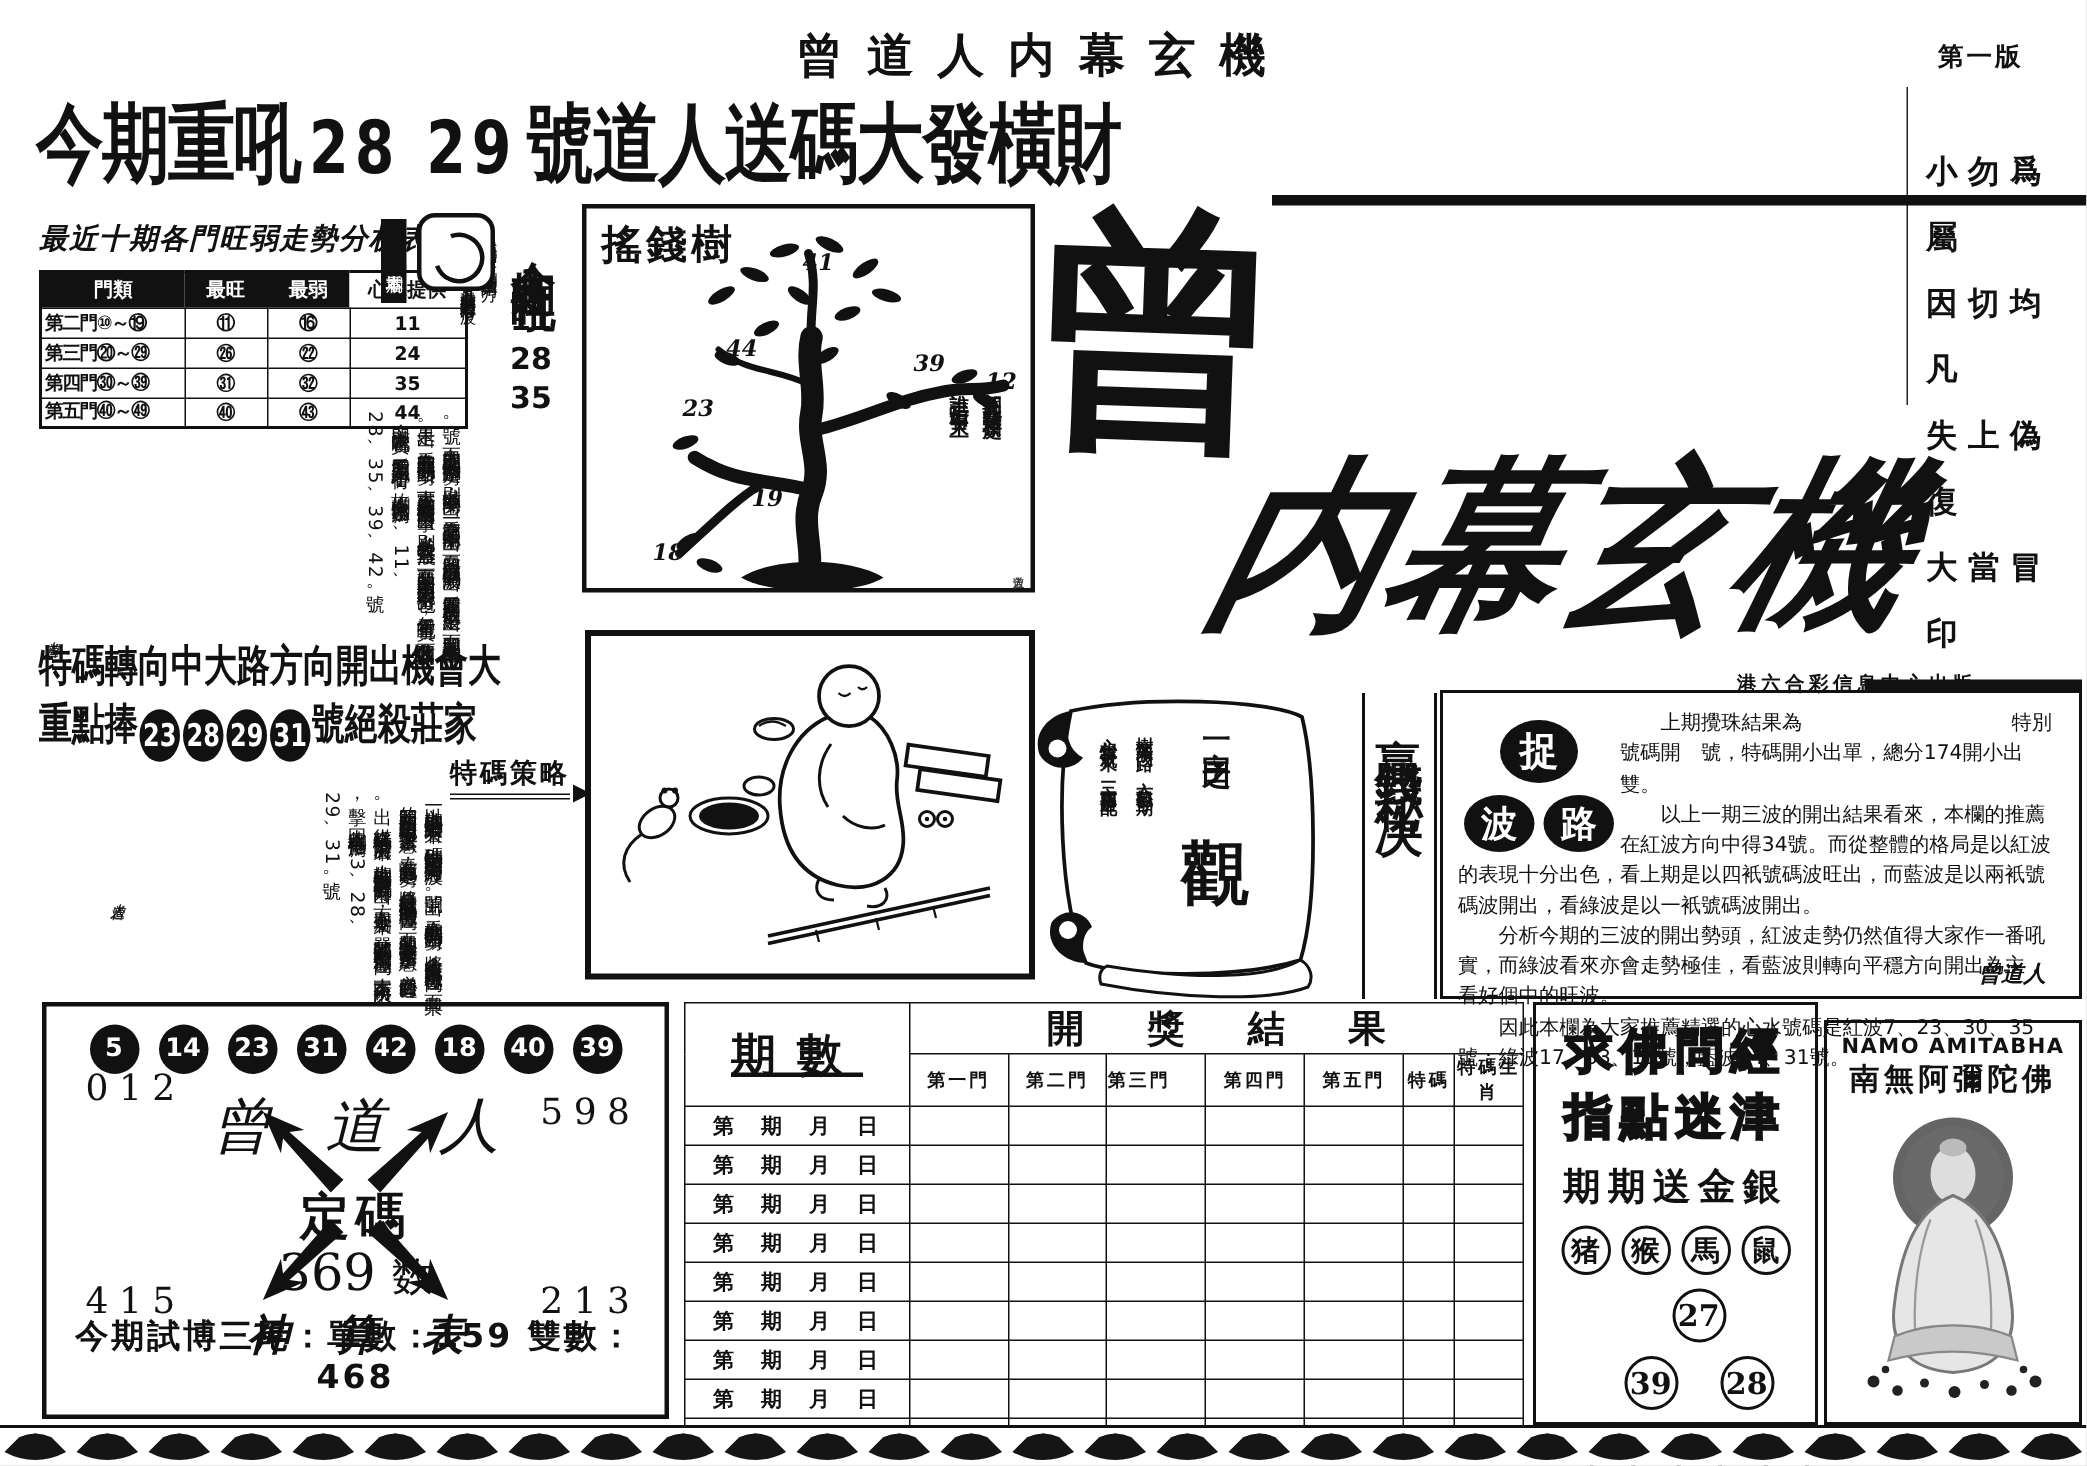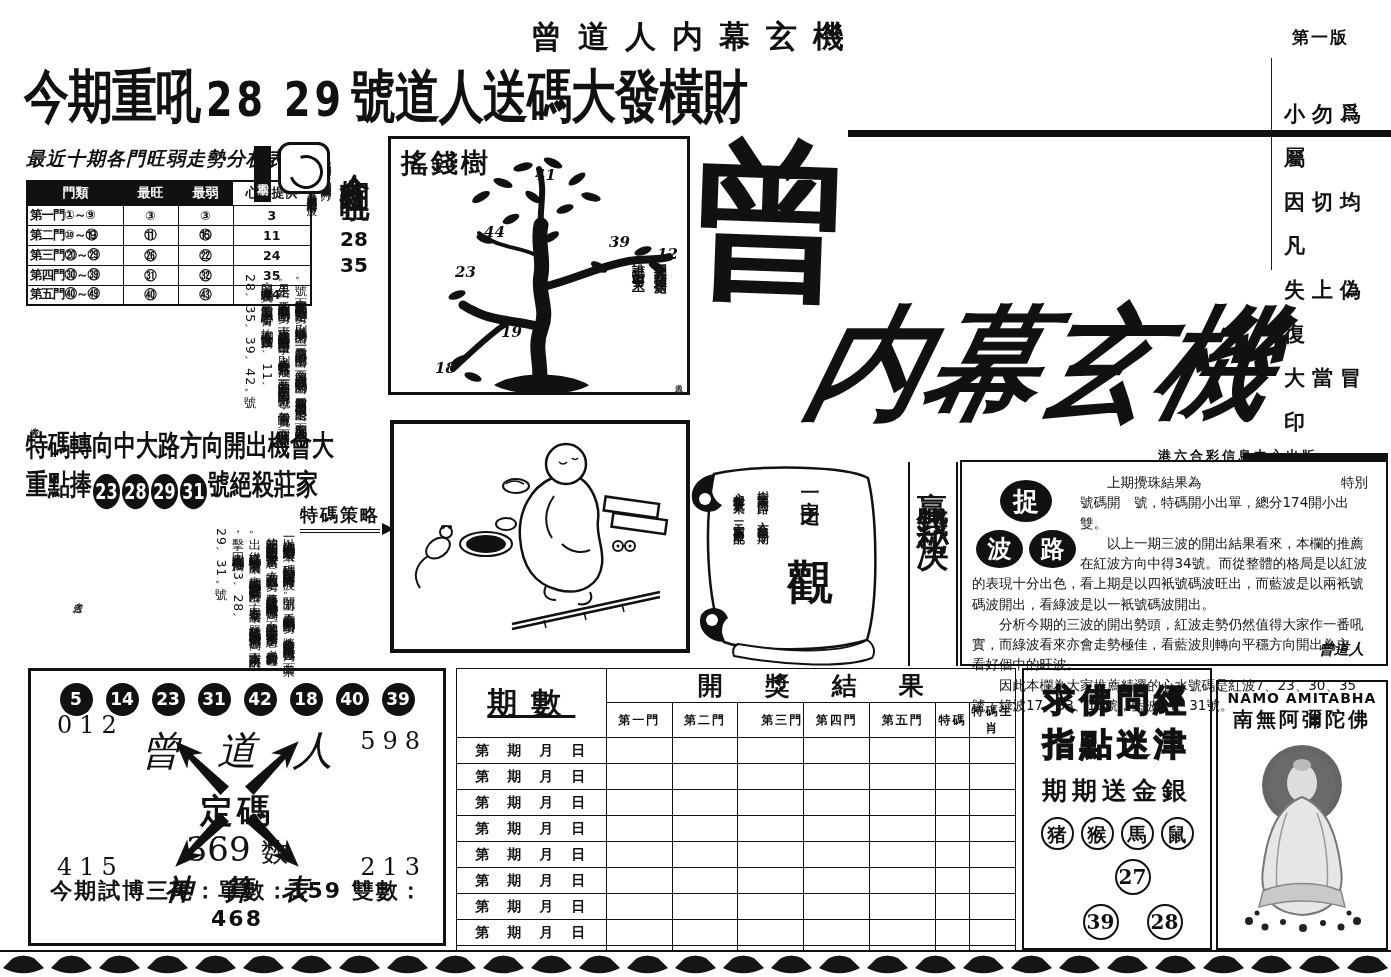--- a/index.html
+++ b/index.html
@@ -216,26 +216,20 @@
     <div class="trend-title">最近十期各門旺弱走勢分析表</div>
     <div class="trend-stamp">看本期</div>
     <div class="hand-seal"></div>
     <table class="trend-t">
       <tbody>
           <tr>
         <th style="width:96px">門類</th>
         <th style="width:55px">最旺</th>
         <th style="width:55px">最弱</th>
         <th class="white">心水提供</th>
-      </tr>
-      <tr>
-        <td class="gate">第一門①～⑨</td>
-        <td>③</td>
-        <td>③</td>
-        <td>3</td>
       </tr>
       <tr>
         <td class="gate">第二門⑩～⑲</td>
         <td>⑪</td>
         <td>⑯</td>
         <td>11</td>
       </tr>
       <tr>
         <td class="gate">第三門⑳～㉙</td>
         <td>㉖</td>
@@ -447,21 +441,21 @@
   <div class="abs results">
     <table class="res-t">
       <tbody>
           <tr>
         <td class="res-period" rowspan="2" style="text-align:center">期數</td>
         <td class="res-head" colspan="7" style="text-align:center">開獎結果</td>
       </tr>
       <tr>
         <td class="res-sub" style="width:66px;text-align:center">第一門</td>
         <td class="res-sub" style="width:66px;text-align:center">第二門</td>
-        <td class="res-sub" style="width:66px;text-align:right">第三門</td>
+        <td class="res-sub" style="width:66px;text-align:left">第三門</td>
         <td class="res-sub" style="width:66px;text-align:center">第四門</td>
         <td class="res-sub" style="width:66px;text-align:center">第五門</td>
         <td class="res-sub" style="width:34px;text-align:center">特碼</td>
         <td class="res-sub" style="width:46px;text-align:center">特碼生肖</td>
       </tr>
       <tr class="res-row">
             <td class="res-label">第　期　月　日</td>
             <td></td>
             <td></td>
             <td></td>

